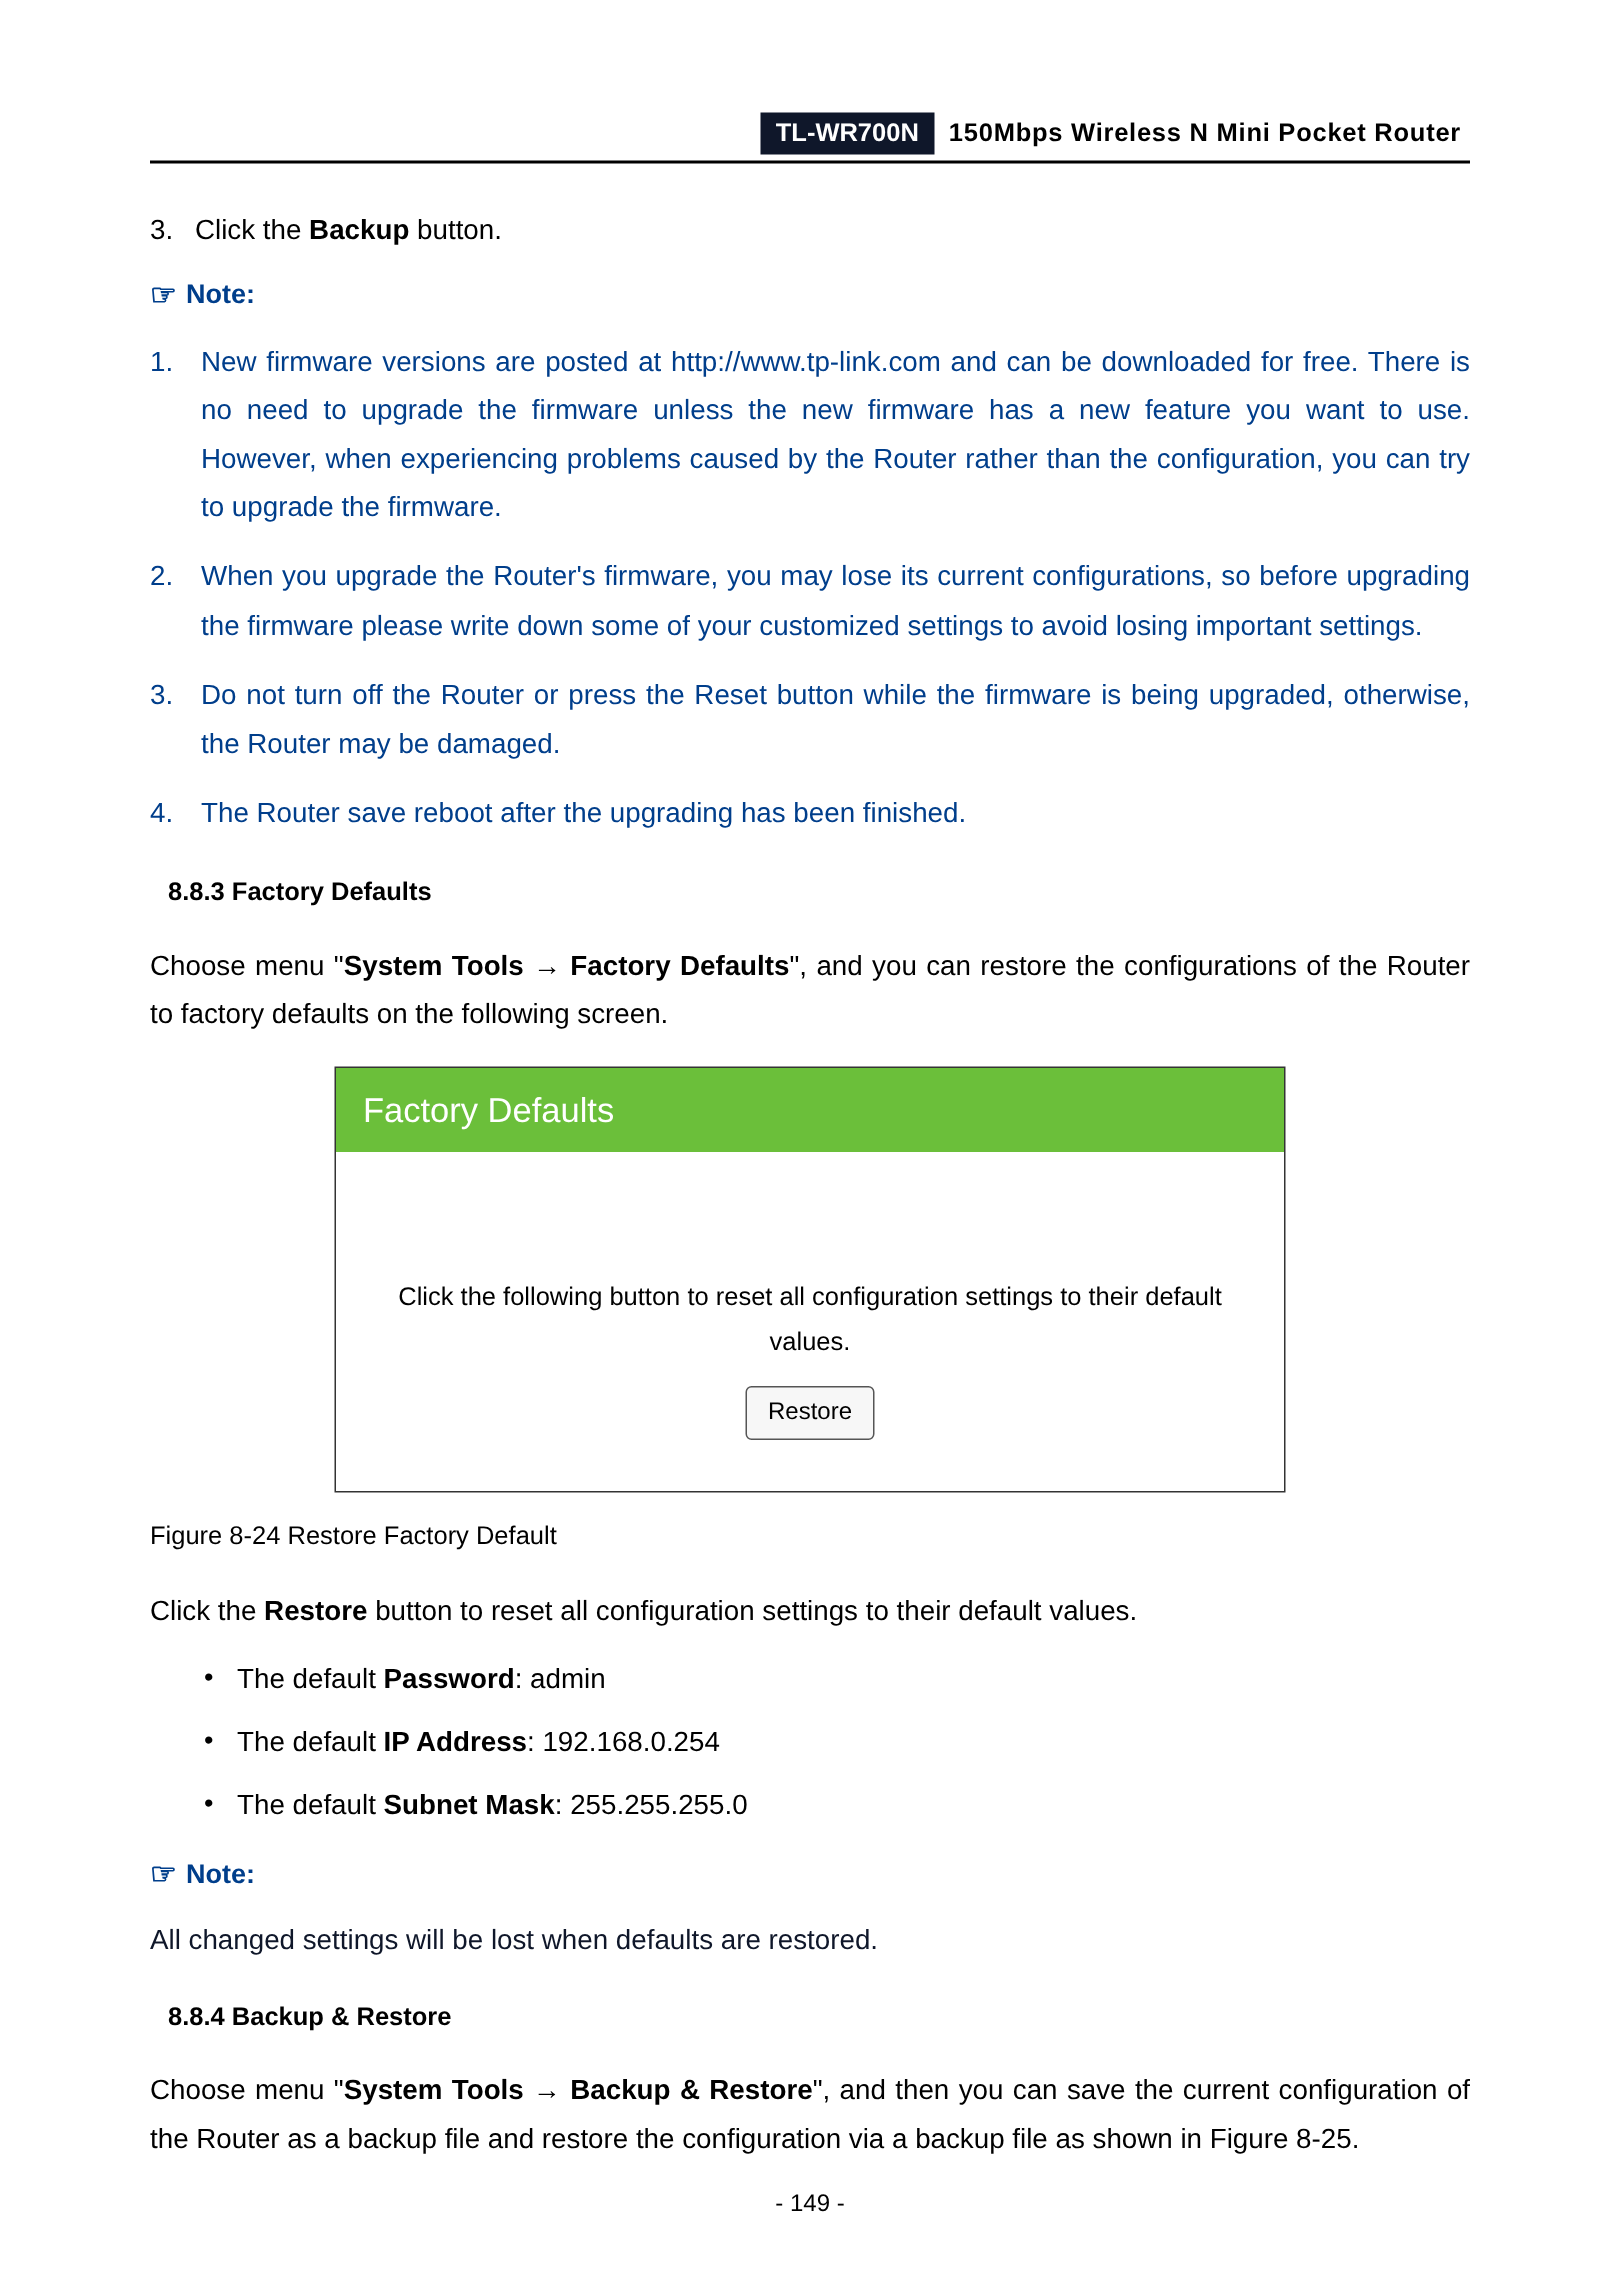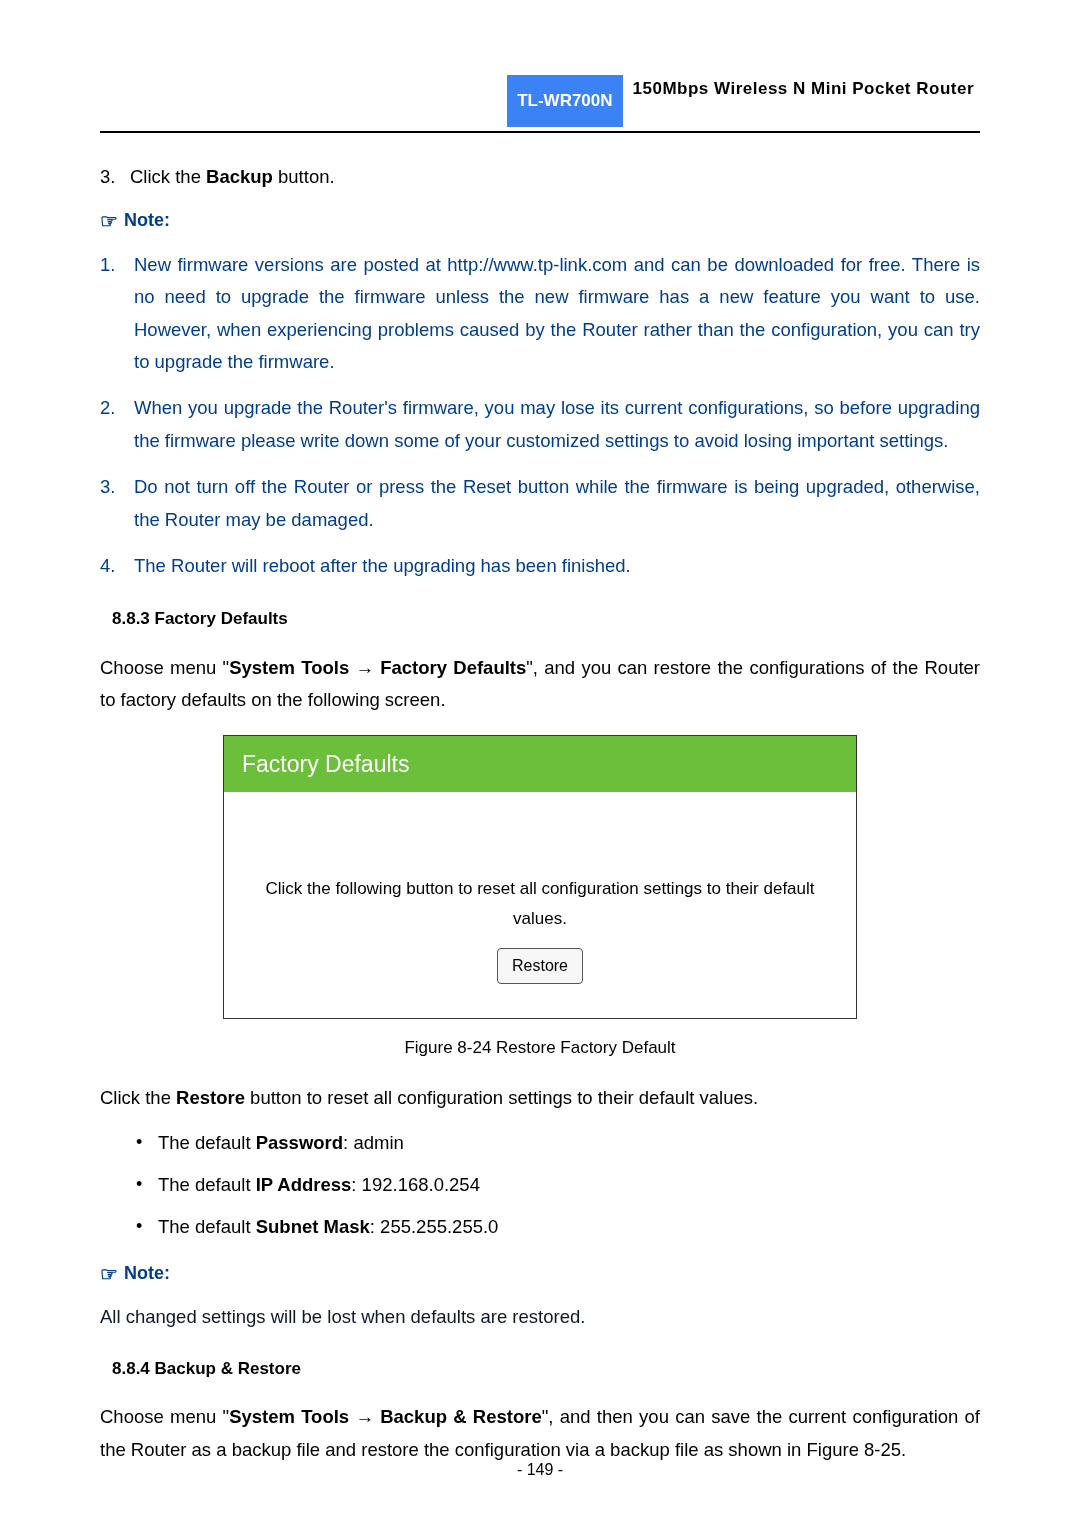--- a/index.html
+++ b/index.html
@@ -14,24 +14,24 @@
     position: relative;
     box-sizing: border-box;
     padding: 75px 100px 40px 100px;
   }
   .header-bar {
     display: flex;
     justify-content: flex-end;
     margin-bottom: 4px;
   }
   .model-box {
-    background: #3b82f6;
+    background: #0f172a;
     color: #fff;
     font-weight: bold;
-    padding: 16px 10px;
+    padding: 4px 10px;
     font-size: 17px;
   }
   .product-title {
     font-weight: bold;
     font-size: 17px;
     padding: 4px 6px 4px 10px;
     letter-spacing: 0.5px;
   }
   .hr {
     border: none;
@@ -103,21 +103,20 @@
     display: inline-block;
     border: 1px solid #555;
     border-radius: 4px;
     padding: 3px 14px;
     background: #f7f7f7;
     font-size: 16px;
     color: #000;
     cursor: default;
   }
   .figure-caption {
-    text-align: center;
     font-size: 17px;
     margin: 14px 0 20px 0;
   }
   .bullets {
     list-style: none;
     padding-left: 58px;
     margin: 0 0 14px 0;
   }
   .bullets li { margin-bottom: 10px; position: relative; }
   .bullets li::before {
@@ -173,21 +172,21 @@
       <li>
           <span class="num">2.</span>
           <span class="txt">When you upgrade the Router's firmware, you may lose its current configurations, so before upgrading the firmware please write down some of your customized settings to avoid losing important settings.</span>
         </li>
       <li>
           <span class="num">3.</span>
           <span class="txt">Do not turn off the Router or press the Reset button while the firmware is being upgraded, otherwise, the Router may be damaged.</span>
         </li>
       <li>
           <span class="num">4.</span>
-          <span class="txt">The Router will reboot after the upgrading has been finished.</span>
+          <span class="txt">The Router save reboot after the upgrading has been finished.</span>
         </li>
     </ol>
 
     <div class="section-heading">8.8.3  Factory Defaults</div>
 
     <p class="para">
       <span>Choose menu "</span><b>System Tools</b><span> → </span><b>Factory Defaults</b><span>", and you can restore the configurations of the Router to factory defaults on the following screen.</span>
     </p>
 
     <div class="figure-wrap">

